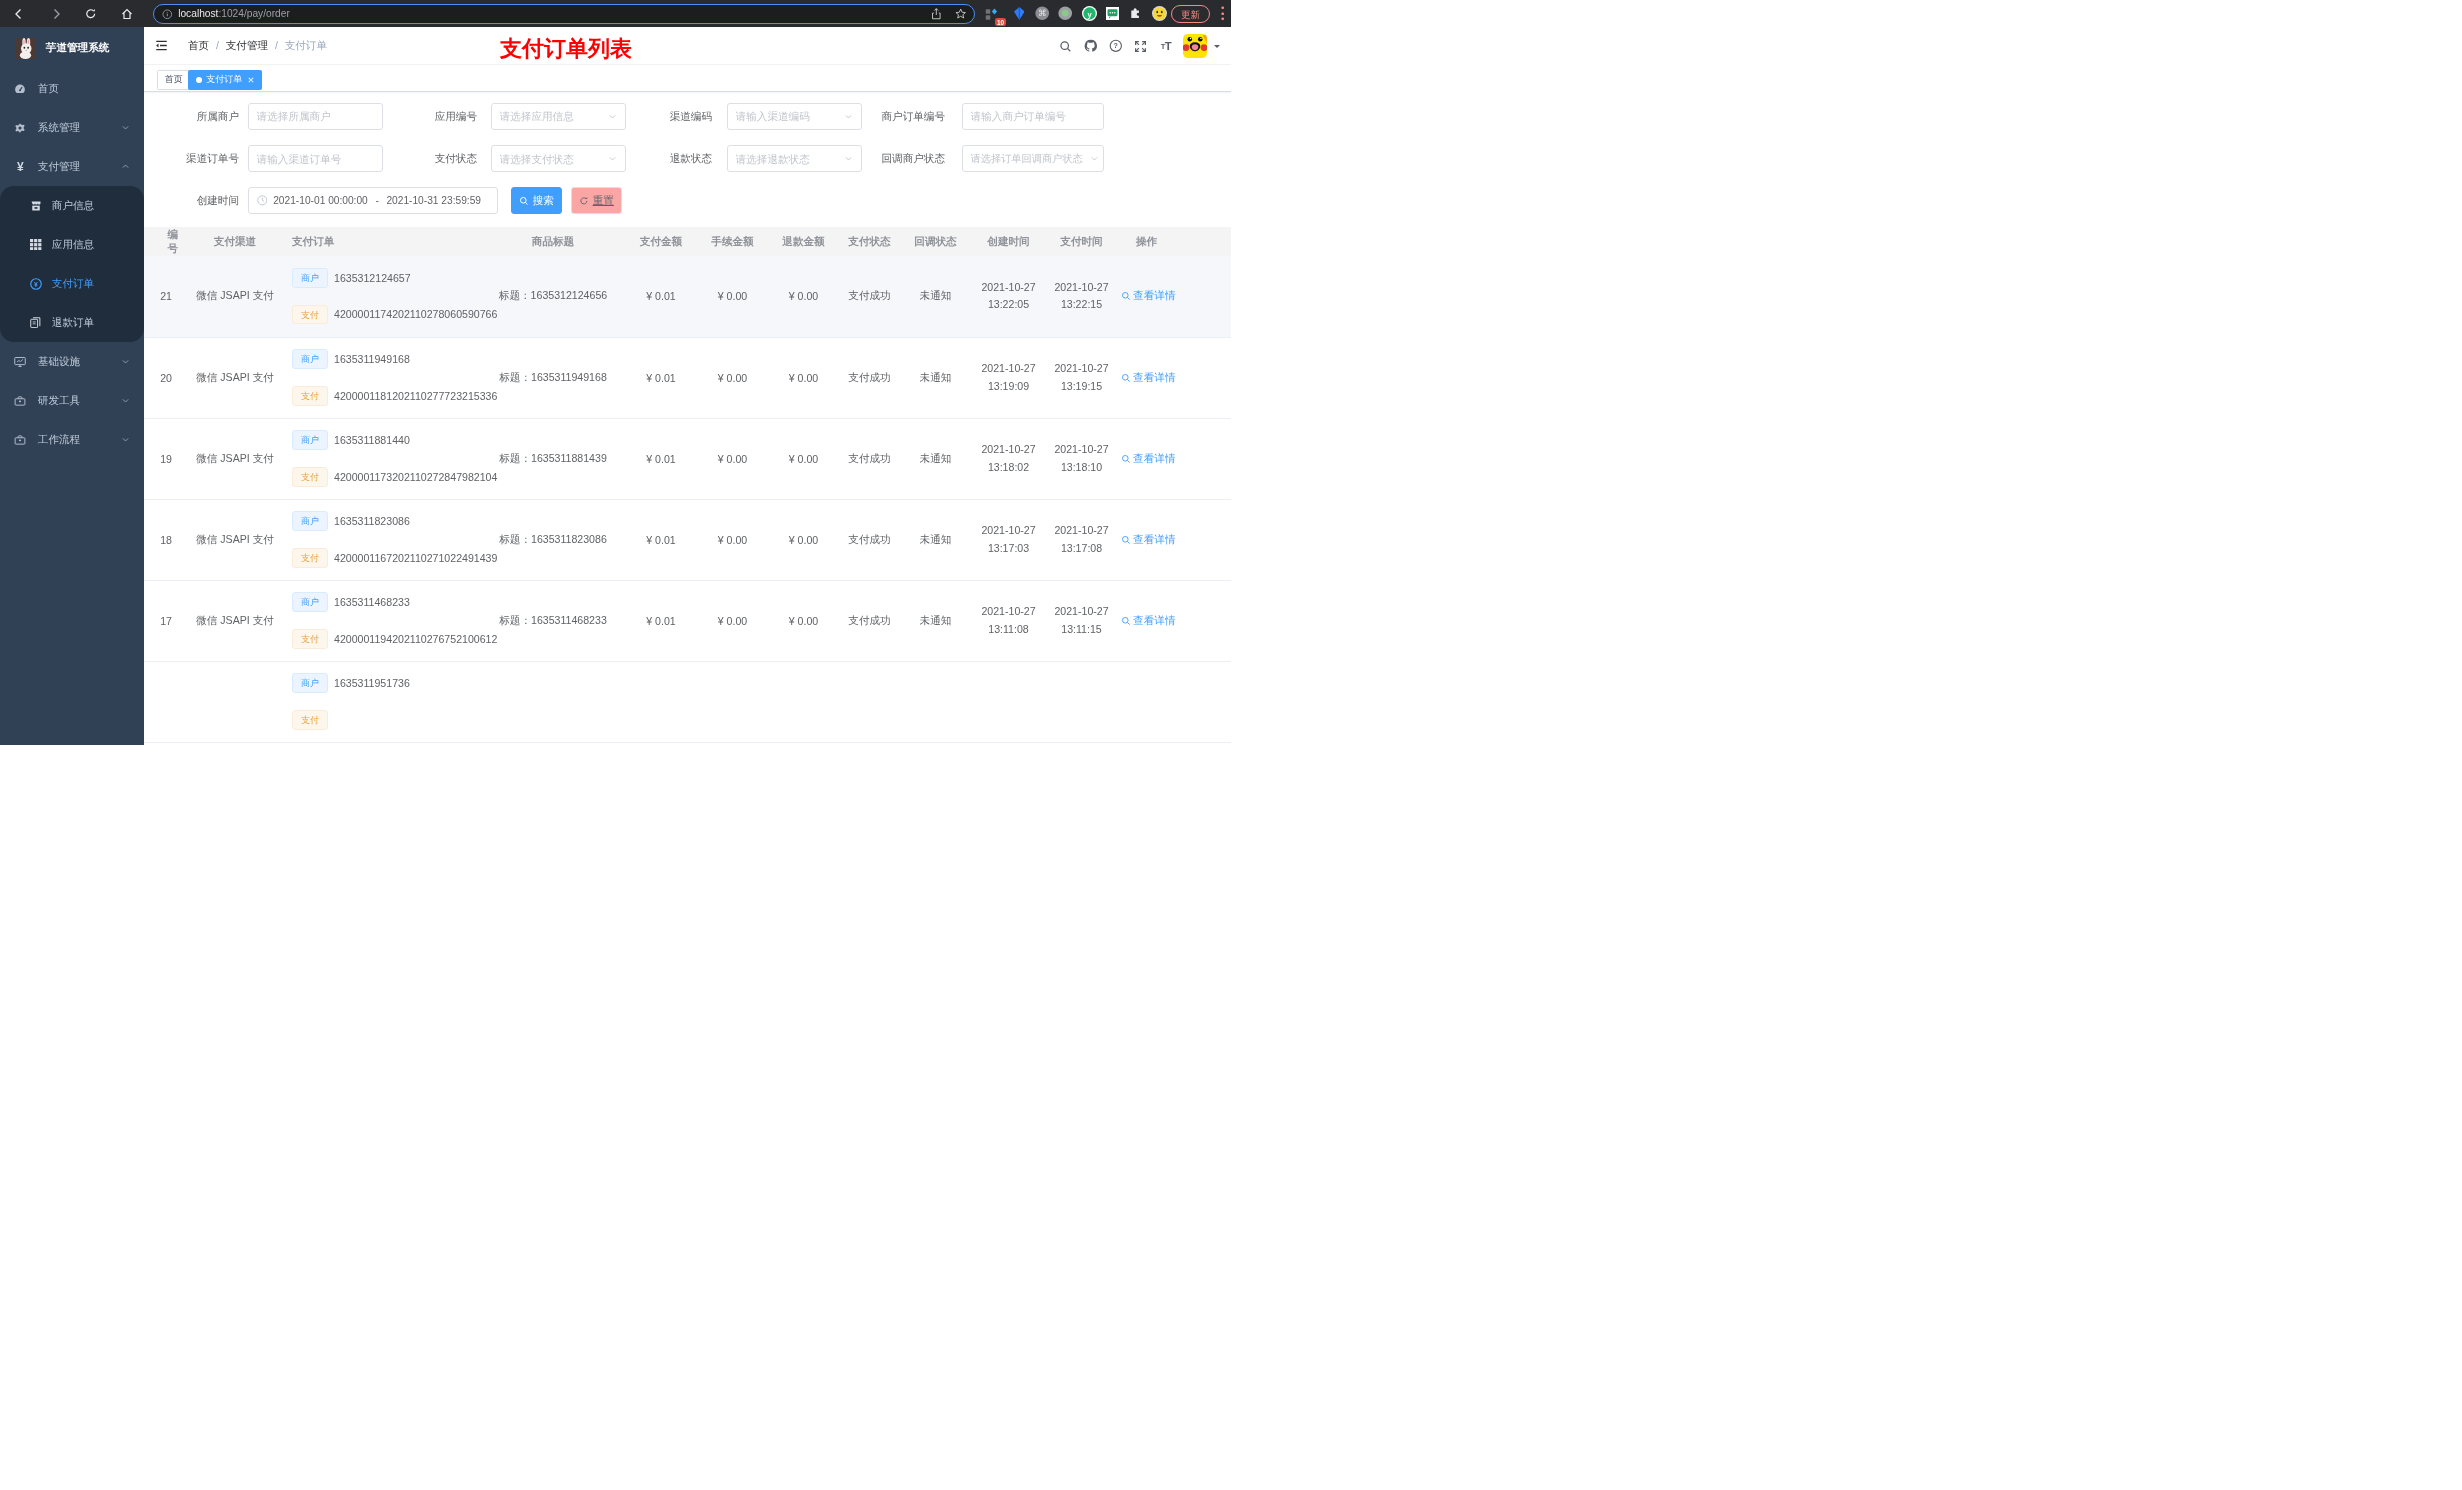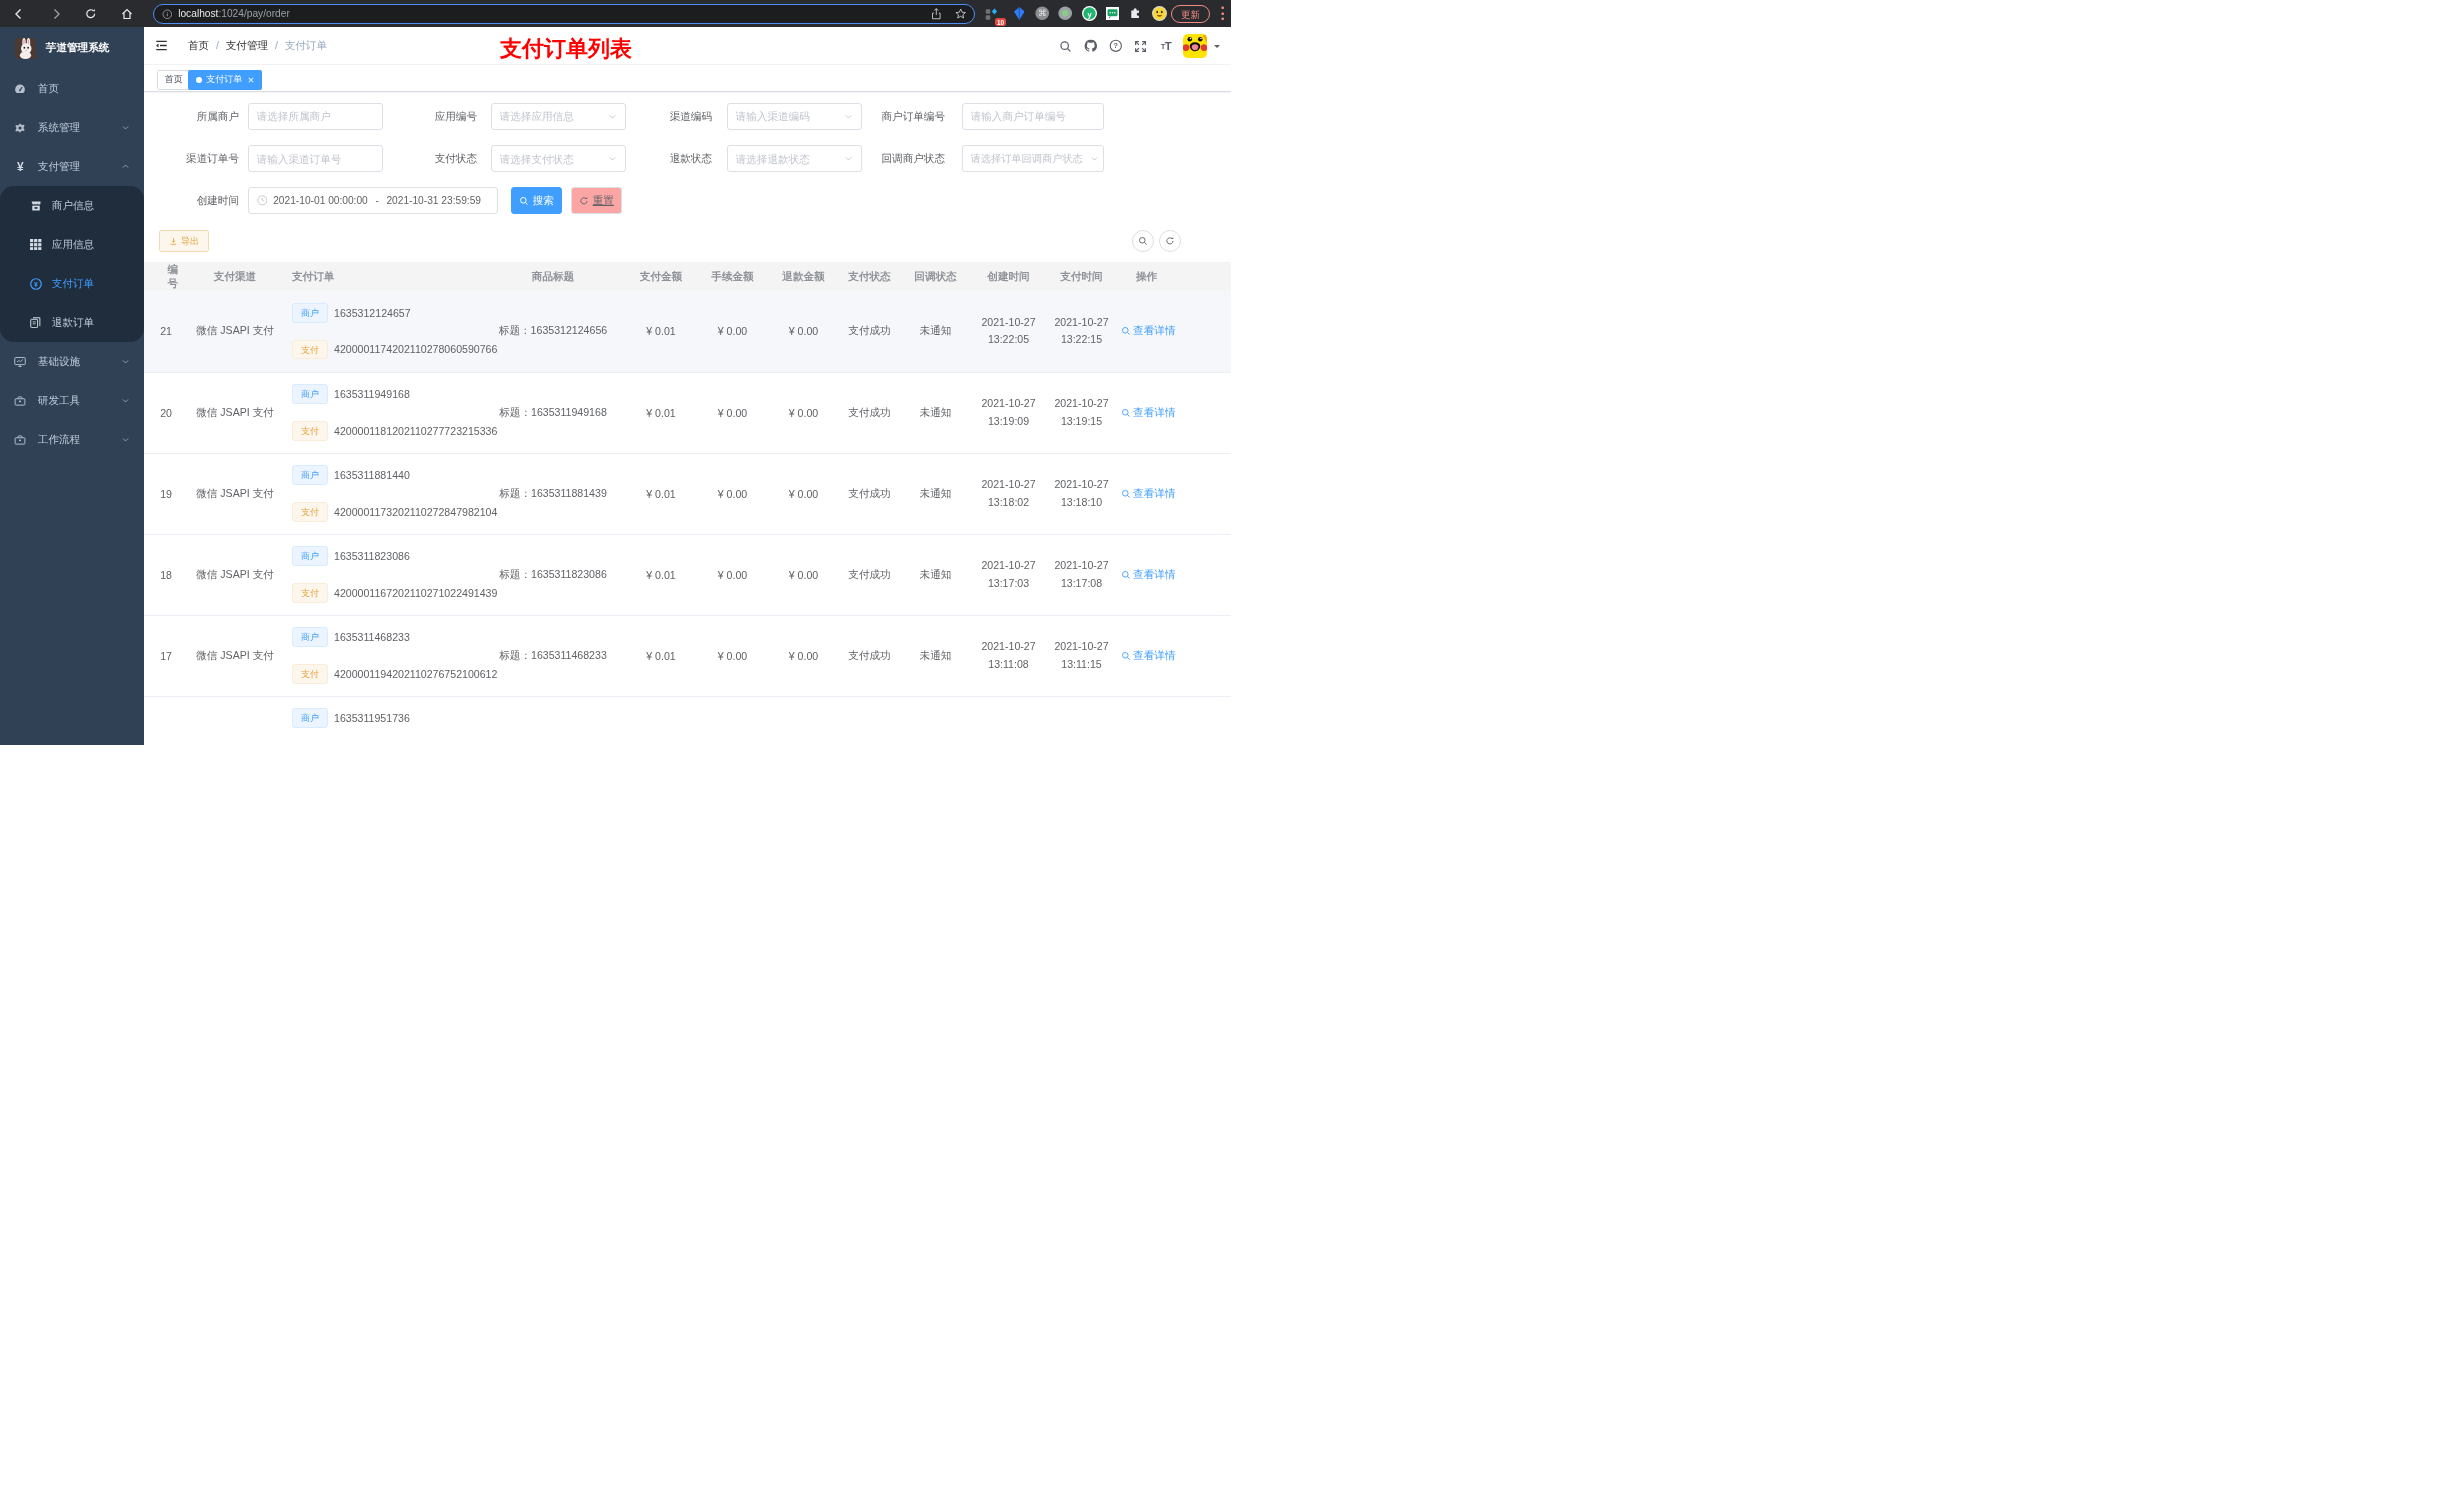--- a/index.html
+++ b/index.html
@@ -567,43 +567,20 @@
             <svg width="9.8" height="9.8" viewBox="0 0 16 16">
                 <path d="M13 8a5 5 0 1 1-1.5-3.6" fill="none" stroke="#606266" stroke-width="1.5"></path>
                 <path d="M13.4 1.8 13.5 4.9 10.4 4.7z" fill="#606266"></path>
               </svg>
           </span>
           <span>重置</span>
         </span>
       </div>
     </div>
 
-    <div class="toolbar">
-      <span class="btn-export">
-        <span class="bic">
-          <svg width="9" height="9" viewBox="0 0 16 16">
-              <path d="M8 2v7M5 6.5 8 9.5 11 6.5" fill="none" stroke="#e6a23c" stroke-width="1.5"></path>
-              <path d="M3 13h10" stroke="#e6a23c" stroke-width="1.5"></path>
-            </svg>
-        </span>
-        <span>导出</span>
-      </span>
-      <span class="cbtn cb1">
-        <svg width="9.8" height="9.8" viewBox="0 0 16 16">
-            <circle cx="7" cy="7" r="4.6" fill="none" stroke="currentColor" stroke-width="1.5"></circle>
-            <path d="M10.5 10.5 14 14" stroke="currentColor" stroke-width="1.5"></path>
-          </svg>
-      </span>
-      <span class="cbtn cb2">
-        <svg width="9.8" height="9.8" viewBox="0 0 16 16">
-            <path d="M13 8a5 5 0 1 1-1.5-3.6" fill="none" stroke="currentColor" stroke-width="1.5"></path>
-            <path d="M13.4 1.8 13.5 4.9 10.4 4.7z" fill="currentColor"></path>
-          </svg>
-      </span>
-    </div>
 
     <div class="tblwrap">
       <table>
         <colgroup>
           <col style="width:34px">
             <col style="width:114px">
             <col style="width:193px">
           <col style="width:136px">
             <col style="width:80px">
             <col style="width:63px">

